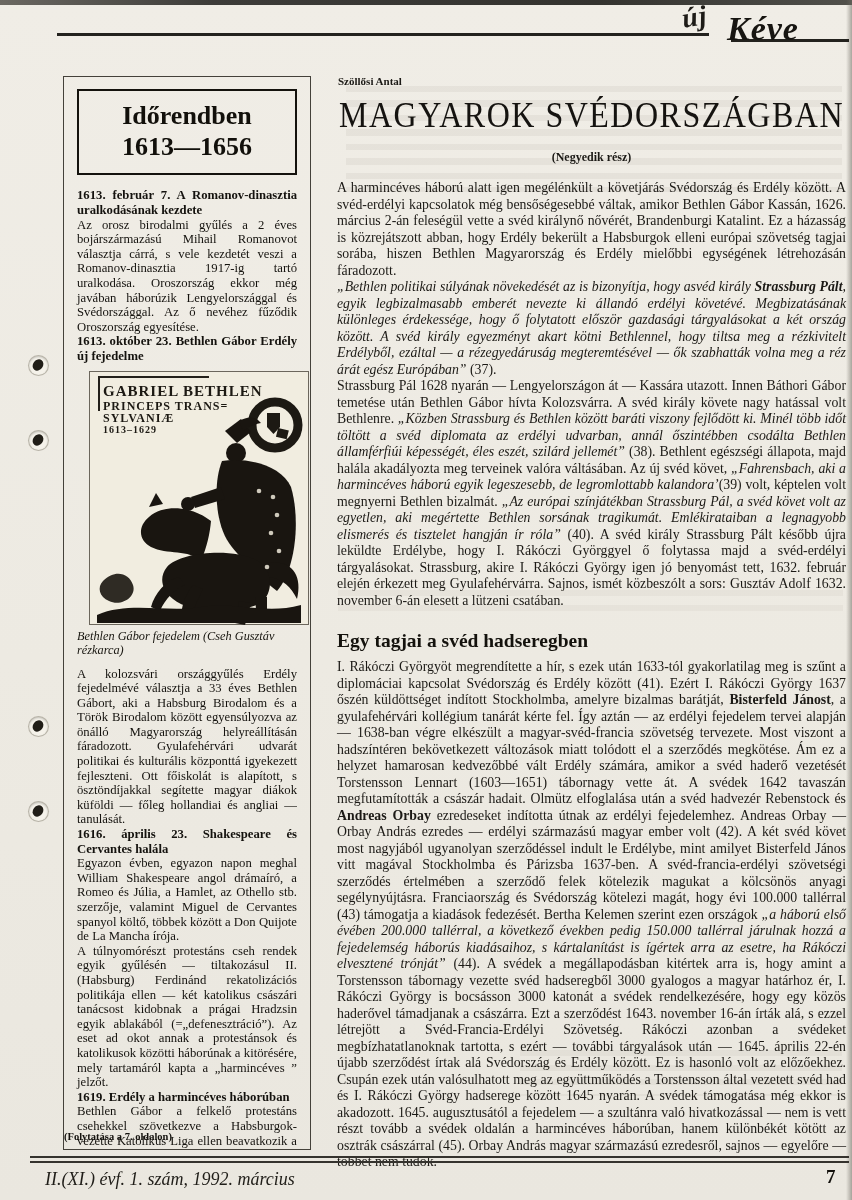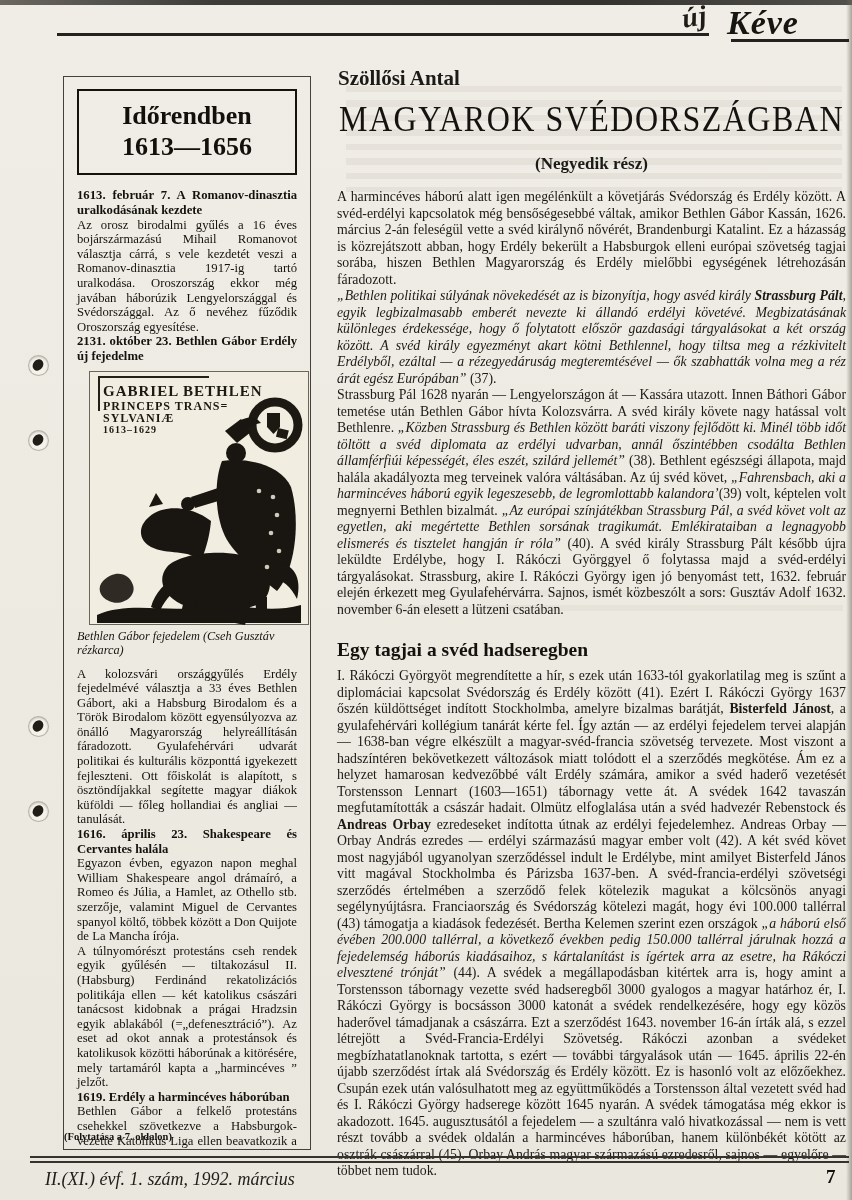--- a/index.html
+++ b/index.html
@@ -11,43 +11,43 @@
   .right-strip{position:absolute;right:0;top:0;width:6px;height:1200px;background:linear-gradient(90deg,rgba(120,116,106,0) 0%,rgba(110,106,97,.55) 100%);}
   .ghost{position:absolute;opacity:.5;filter:blur(.7px);pointer-events:none;
          background:repeating-linear-gradient(to bottom,rgba(112,102,88,.16) 0px,rgba(112,102,88,.16) 6px,rgba(0,0,0,0) 6px,rgba(0,0,0,0) 14.5px);}
   .ghost-a{left:346px;top:86px;width:496px;height:106px;}
   .ghost-b{left:338px;top:590px;width:505px;height:23px;opacity:.35;}
   .ghost-c{left:520px;top:1050px;width:322px;height:46px;opacity:.4;}
   
   .rule-left{position:absolute;left:57px;top:33px;width:652px;height:3px;background:#23221e;}
   .rule-right{position:absolute;left:731px;top:39px;width:118px;height:3px;background:#23221e;}
   .logo-uj{position:absolute;left:682px;top:1px;font-style:italic;font-weight:bold;font-size:28px;transform:rotate(-9deg);letter-spacing:1px;color:#1d1b17;}
-  .logo-keve{position:absolute;left:727px;top:4px;font-style:italic;font-weight:bold;font-size:34px;letter-spacing:1px;color:#171511;}
+  .logo-keve{position:absolute;left:727px;top:10px;font-style:italic;font-weight:bold;font-size:34px;letter-spacing:1px;color:#171511;}
   
   .hole{position:absolute;left:29px;width:19px;height:19px;border-radius:50%;background:#f5f2ea;
         box-shadow:0 0 0 1px rgba(140,135,120,.55), inset 0 1px 2px rgba(0,0,0,.2);}
   .hole::after{content:"";position:absolute;left:4px;top:3px;width:10px;height:12px;border-radius:50%;background:#211e18;transform:rotate(38deg);}
   
   .sidebar{position:absolute;left:63px;top:76px;width:248px;height:1074px;border:1px solid #44413a;
            box-sizing:border-box;padding:10px 13px 22px;overflow:hidden;background:rgba(255,255,255,0.0);}
   .titlebox{border:2px solid #14120d;text-align:center;font-weight:bold;font-size:26px;line-height:1.2;
             padding:9px 2px 11px;margin:2px 0 13px;color:#12100b;}
   .entries{font-size:12.7px;line-height:14.6px;text-align:justify;color:#14120e;hyphens:auto;overflow-wrap:break-word;}
   .entries p{margin:0;}
   .e-h{font-weight:bold;}
   .fig{margin:7px 12px 3px;text-decoration:underline;}
   .fig svg{display:block;}
   .caption{font-style:italic;font-size:12.3px;line-height:14px;margin:4px 0 10px;text-align:left;color:#17150f;}
   .continuation{position:absolute;left:0;right:0;bottom:7px;text-align:left;font-weight:bold;font-size:10.5px;color:#14120e;}
   
   .article{position:absolute;left:337px;top:62px;width:509px;}
-  .author{font-weight:bold;font-size:21px;margin:4px 0 4px 1px;}
+  .author{font-weight:bold;font-size:11px;margin:13px 0 4px 1px;}
   .title{font-weight:normal;font-size:32px;letter-spacing:1.5px;text-align:center;margin:8px 0 0;
          transform:scaleY(1.1);transform-origin:center top;color:#151310;}
-  .subtitle{text-align:center;font-weight:bold;font-size:17px;margin:18px 12px 15px;}
+  .subtitle{text-align:center;font-weight:bold;font-size:12px;margin:18px 12px 15px;}
   .article p.body{font-size:13.8px;line-height:16.5px;text-align:justify;margin:0;hyphens:auto;overflow-wrap:break-word;color:#1b1915;}
   .s-i{font-style:italic;}
   .s-b{font-weight:bold;}
   .s-bi{font-weight:bold;font-style:italic;}
   h2.sec{font-size:19.5px;font-weight:bold;margin:21px 0 7px;color:#14120d;}
   
   .footer-rule{position:absolute;left:30px;top:1156px;width:819px;height:3px;
                border-top:2px solid #35332e;border-bottom:2px solid #35332e;}
   .footer-issue{position:absolute;left:45px;top:1169px;font-style:italic;font-size:18px;color:#201e19;}
   .footer-page{position:absolute;left:826px;top:1166px;font-weight:bold;font-size:19px;color:#14120d;}
@@ -74,22 +74,22 @@
   <div class="hole" style="top:717px;"></div>
   <div class="hole" style="top:802px;"></div>
 
   <aside class="sidebar">
     <div class="titlebox">
       <div>Időrendben</div>
       <div>1613—1656</div>
     </div>
     <div class="entries">
       <p class="e-h">1613. február 7. A Romanov-dinasztia uralkodásának kezdete</p>
-      <p class="e-b">Az orosz birodalmi gyűlés a 16 éves bojárszármazású Mihail Romanovot választja cárrá, s vele kezdetét veszi a Romanov-dinasztia 1917-ig tartó uralkodása. Oroszország ekkor még javában háborúzik Lengyelországgal és Svédországgal. Az ő nevéhez fűződik Oroszország egyesítése.</p>
-      <p class="e-h">2131. október 23. Bethlen Gábor Erdély új fejedelme</p>
+      <p class="e-b">Az orosz birodalmi gyűlés a 2 éves bojárszármazású Mihail Romanovot választja cárrá, s vele kezdetét veszi a Romanov-dinasztia 1917-ig tartó uralkodása. Oroszország ekkor még javában háborúzik Lengyelországgal és Svédországgal. Az ő nevéhez fűződik Oroszország egyesítése.</p>
+      <p class="e-h">1613. október 23. Bethlen Gábor Erdély új fejedelme</p>
 
       <div class="fig">
         <svg viewBox="0 0 220 254" width="220" height="254">
           <rect x="0.5" y="0.5" width="219" height="253" fill="#f1ede0" stroke="#6b665c" stroke-width="1"></rect>
           <path d="M10,40 L10,6 L120,6" stroke="#23201a" fill="none" stroke-width="2"></path>
           <text x="14" y="25" font-family="Liberation Serif,serif" font-weight="bold" font-size="15" letter-spacing="1" fill="#1c1913">GABRIEL BETHLEN</text>
           <text x="14" y="39" font-family="Liberation Serif,serif" font-weight="bold" font-size="12" letter-spacing="1" fill="#1c1913">PRINCEPS TRANS=</text>
           <text x="14" y="51" font-family="Liberation Serif,serif" font-weight="bold" font-size="12" letter-spacing="1" fill="#1c1913">SYLVANIÆ</text>
           <text x="14" y="62" font-family="Liberation Serif,serif" font-weight="bold" font-size="10" letter-spacing="1" fill="#1c1913">1613–1629</text>
           <g>

